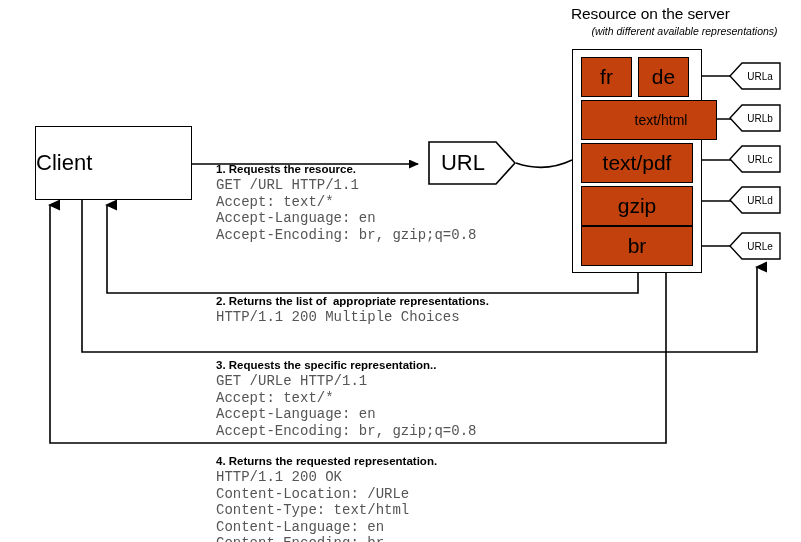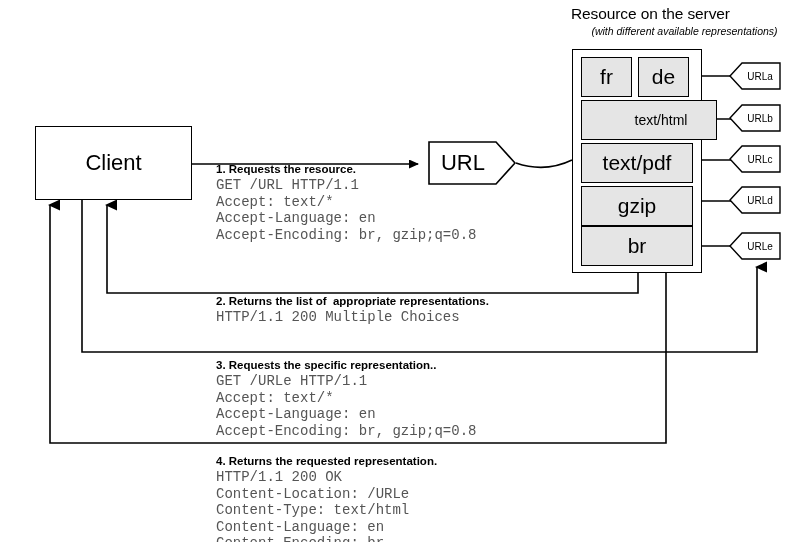--- a/index.html
+++ b/index.html
@@ -49,21 +49,20 @@
   .client-box {
     position: absolute;
     left: 35px;
     top: 126px;
     width: 155px;
     height: 72px;
     border: 1.6px solid #000;
     background: #fff;
     display: flex;
     align-items: center;
-    justify-content: center;
     font-size: 22px;
   }
 
   
   .url-pentagon {
     position: absolute;
     left: 428px;
     top: 141px;
     width: 88px;
     height: 44px;
@@ -86,21 +85,21 @@
     left: 572px;
     top: 49px;
     width: 128px;
     height: 222px;
     border: 1.6px solid #000;
     background: #fff;
   }
   .rep {
     position: absolute;
     border: 1.6px solid #000;
-    background: #e5e5e5;
+    background: #c2410c;
     display: flex;
     align-items: center;
     justify-content: center;
     white-space: nowrap;
   }
   .rep-lang {
     width: 49px;
     height: 38px;
     font-size: 21px;
   }

